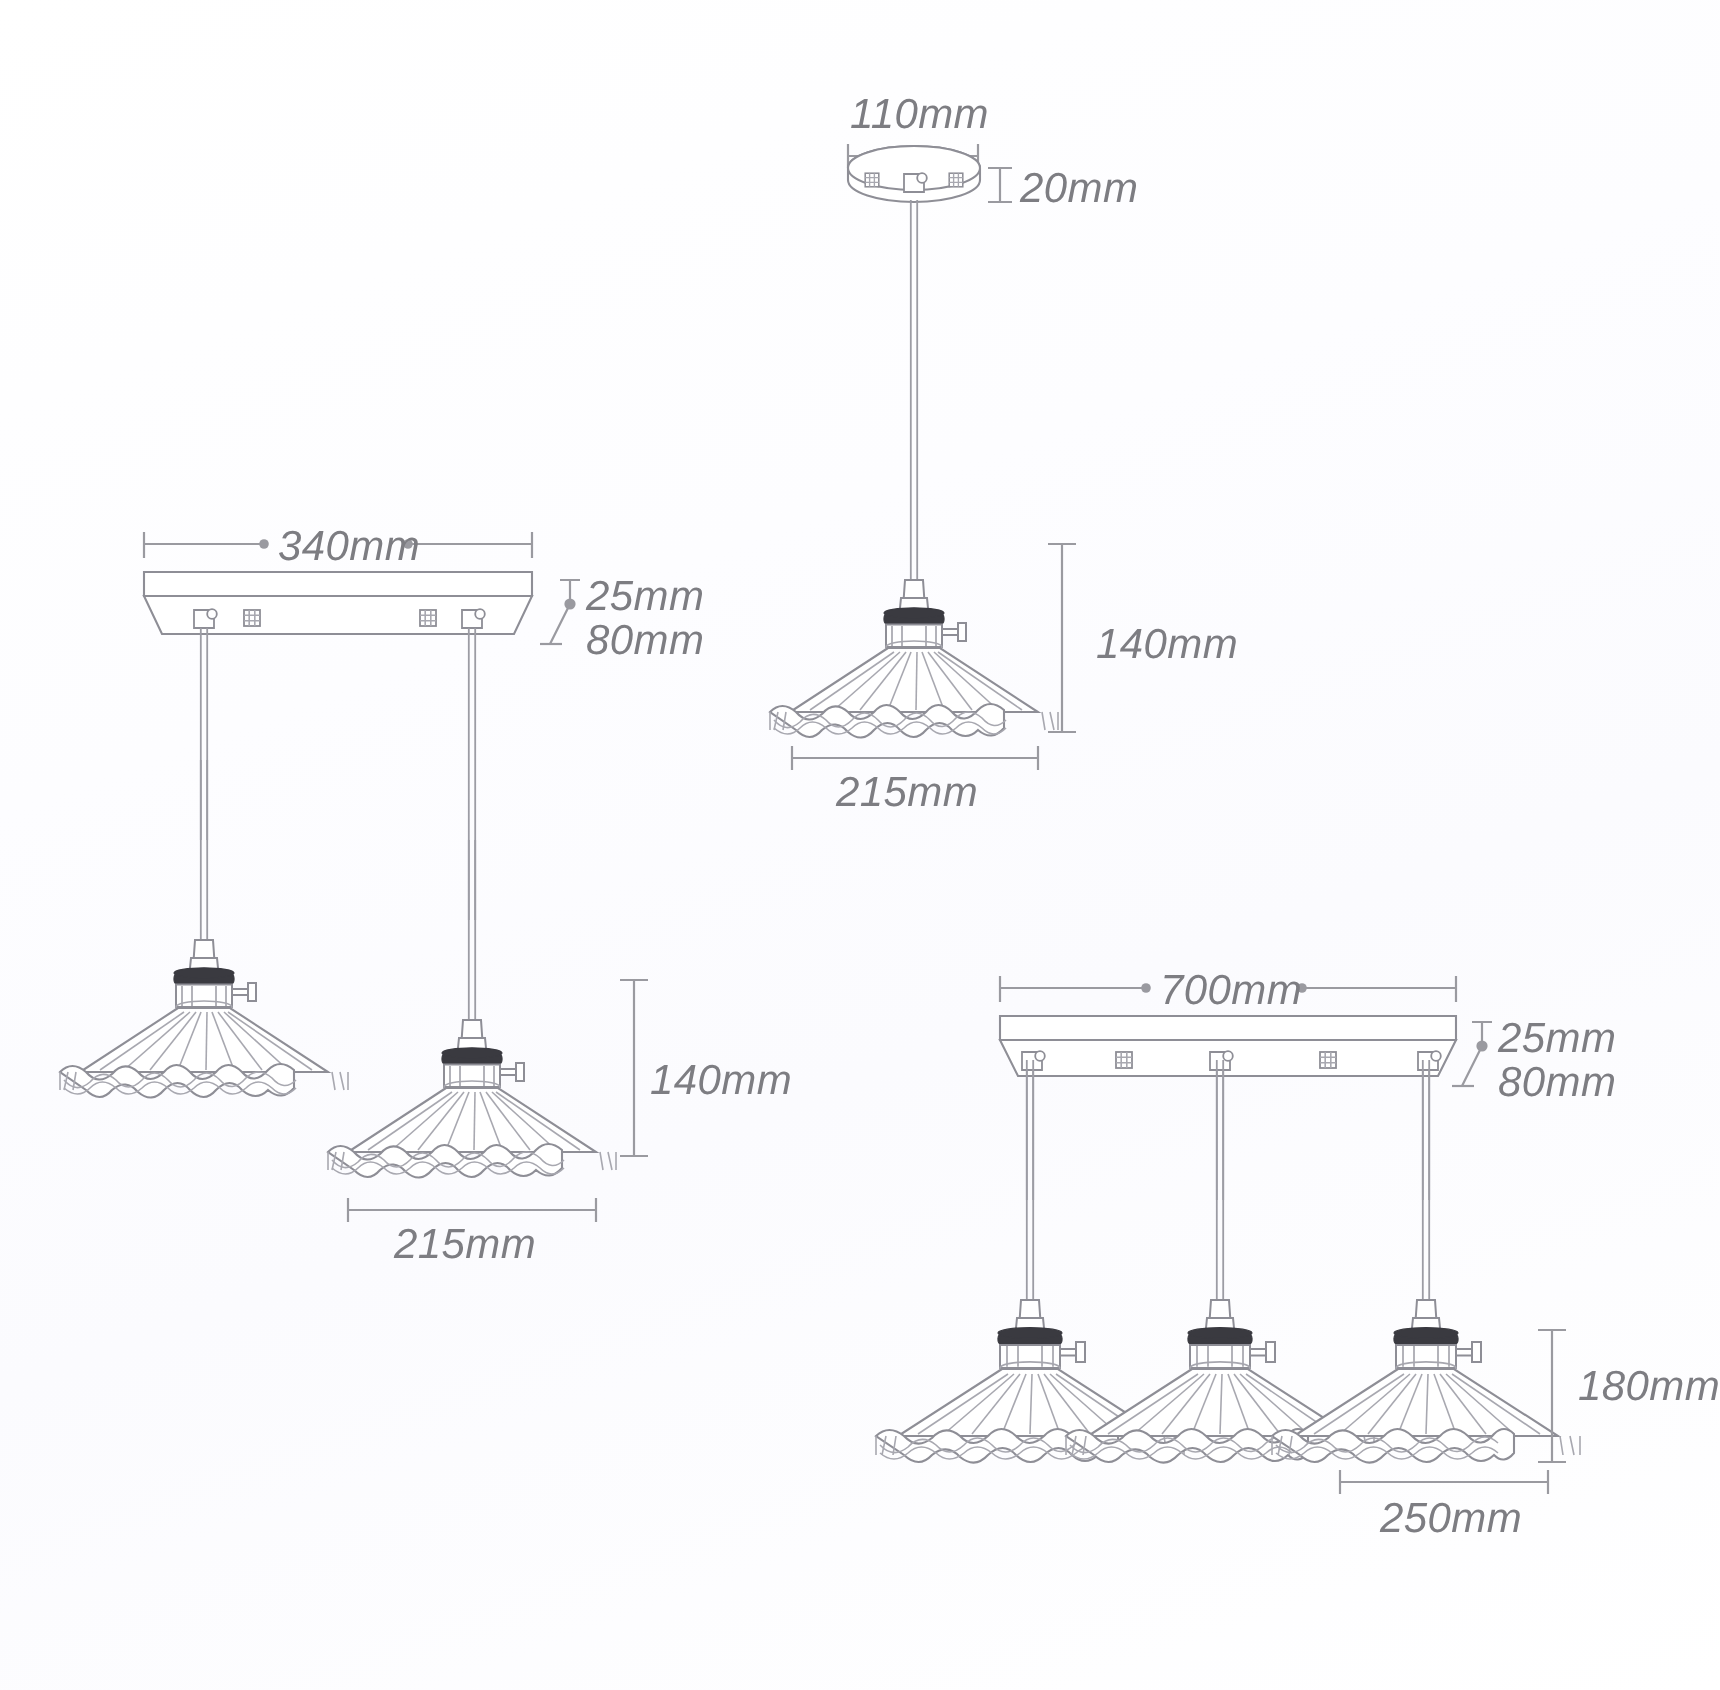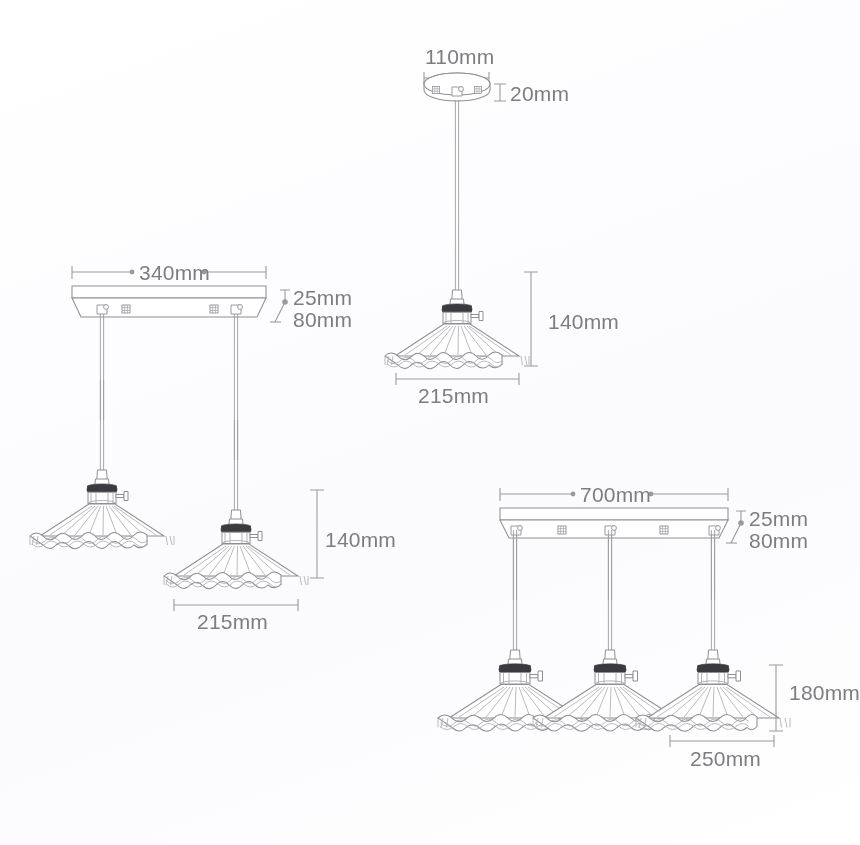--- a/index.html
+++ b/index.html
@@ -2,21 +2,21 @@
 <html><head>
 <meta charset="utf-8">
 <style>
   html,body{margin:0;padding:0;}
   body{
     width:860px;height:845px;
     background:linear-gradient(160deg,#ffffff 0%,#fdfdff 35%,#fbfbfe 60%,#ffffff 100%);
     font-family:"Liberation Sans","DejaVu Sans",sans-serif;
     overflow:hidden;position:relative;
   }
-  #stage{position:absolute;inset:0;}
+  #stage{position:absolute;inset:0;font-style:italic;}
   svg.board{position:absolute;left:0;top:0;width:860px;height:845px;display:block;}
   text{font-family:"Liberation Sans","DejaVu Sans",sans-serif;fill:#7d7d82;}
   .dimtext{font-size:21px;letter-spacing:.2px;}
   .dim-line{stroke:#9a9aa0;stroke-width:1.1;fill:none;}
   .dim-tick{stroke:#9a9aa0;stroke-width:1.1;}
   .dot{fill:#9a9aa0;}
   .outline{stroke:#8e8e96;stroke-width:1.05;fill:#ffffff;}
   .outline-thin{stroke:#a6a6ae;stroke-width:.85;fill:none;}
   .flute{stroke:#a8a8b0;stroke-width:.8;fill:none;}
   .cord{stroke:#9c9ca4;stroke-width:.9;fill:none;}

